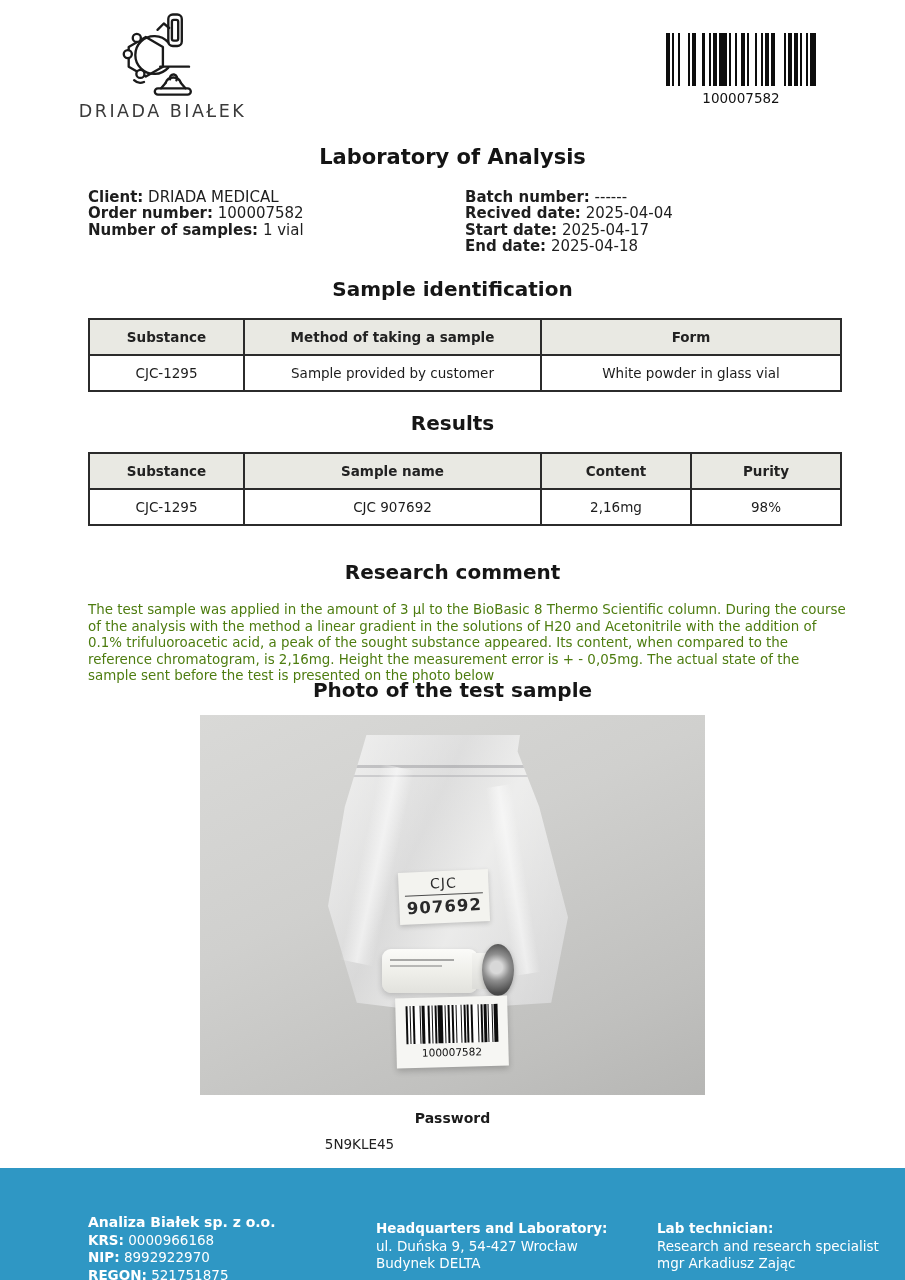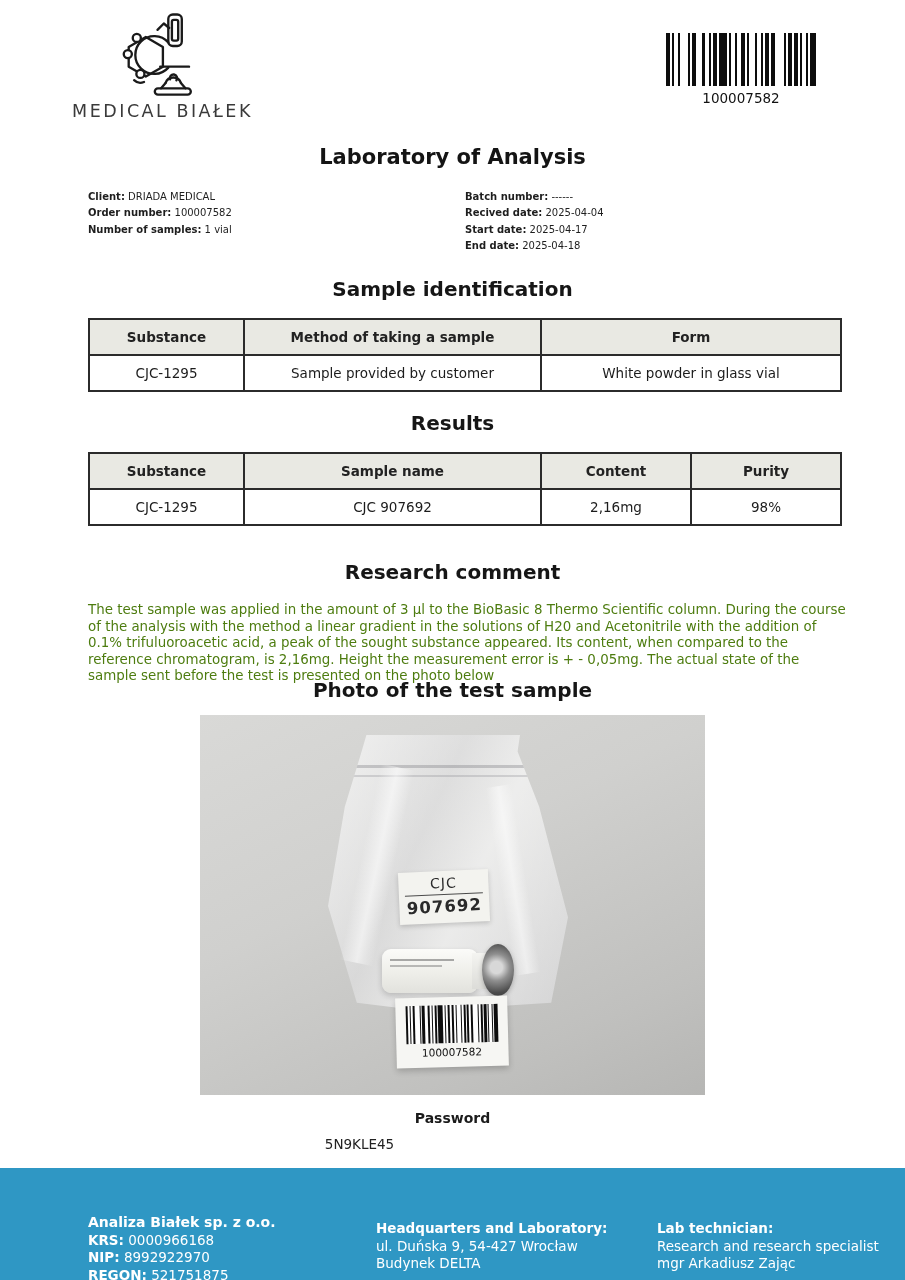--- a/index.html
+++ b/index.html
@@ -11,21 +11,21 @@
   .logo-icon{left:112px;top:10px;width:100px;height:90px;}
   .logo-text{left:70px;top:101px;width:185px;text-align:center;font-size:17.5px;
              letter-spacing:2.5px;color:#3a3a3a;white-space:nowrap;}
   .barcode{background:#fff;}
   .bc-top{left:666px;top:33px;width:150px;height:53px;}
   .bc-top-num{left:666px;top:90px;width:150px;text-align:center;font-size:13.5px;color:#111;}
 
   .page-title{left:0;top:145px;width:905px;text-align:center;font-size:21px;font-weight:bold;color:#141414;}
 
   
-  .info-col{font-size:10px;line-height:16.4px;color:#1e1e1e;}
+  .info-col{font-size:15px;line-height:16.4px;color:#1e1e1e;}
   .info-left{left:88px;top:189px;width:360px;}
   .info-right{left:465px;top:189px;width:380px;}
   .info-col .b{font-weight:bold;}
 
   .sec-h{width:905px;left:0;text-align:center;font-size:20px;font-weight:bold;color:#161616;}
   .h-sample{top:277px;} .h-results{top:411px;} .h-comment{top:560px;} .h-photo{top:678px;}
 
   
   .dtable{position:absolute;left:88px;border-collapse:collapse;table-layout:fixed;width:752px;}
   .t1{top:318px;} .t2{top:452px;}
@@ -93,21 +93,21 @@
     <path d="M19 78 A 10 10 0 0 0 30 80"></path>
     <rect x="57" y="5" width="15" height="35" rx="5"></rect>
     <rect x="61" y="11" width="7" height="23" rx="2"></rect>
     <path d="M57 36 A 21 21 0 1 0 57 64"></path>
     <path d="M48 63 L80 63"></path>
     <path d="M54 81 A 9 9 0 0 1 71 81"></path>
     <path d="M59 77 A 4 4 0 1 1 66 78"></path>
     <path d="M54 81 L49 87 M71 81 L76 87"></path>
     <rect x="42" y="87" width="40" height="7" rx="3.5"></rect>
   </svg>
-  <div class="abs logo-text">MEDICAL BIAŁEK</div>
+  <div class="abs logo-text">DRIADA BIAŁEK</div>
 
   <div class="abs barcode bc-top" style="position: absolute;">
       <div style="position:absolute;left:0%;top:0;bottom:0;width:2.7027027027027026%;background:#0d0d0d"></div>
       <div style="position:absolute;left:4.054054054054054%;top:0;bottom:0;width:1.3513513513513513%;background:#0d0d0d"></div>
       <div style="position:absolute;left:8.108108108108109%;top:0;bottom:0;width:1.3513513513513513%;background:#0d0d0d"></div>
       <div style="position:absolute;left:14.864864864864865%;top:0;bottom:0;width:1.3513513513513513%;background:#0d0d0d"></div>
       <div style="position:absolute;left:17.56756756756757%;top:0;bottom:0;width:2.7027027027027026%;background:#0d0d0d"></div>
       <div style="position:absolute;left:24.324324324324323%;top:0;bottom:0;width:1.3513513513513513%;background:#0d0d0d"></div>
       <div style="position:absolute;left:28.378378378378375%;top:0;bottom:0;width:1.3513513513513513%;background:#0d0d0d"></div>
       <div style="position:absolute;left:31.081081081081077%;top:0;bottom:0;width:2.7027027027027026%;background:#0d0d0d"></div>

